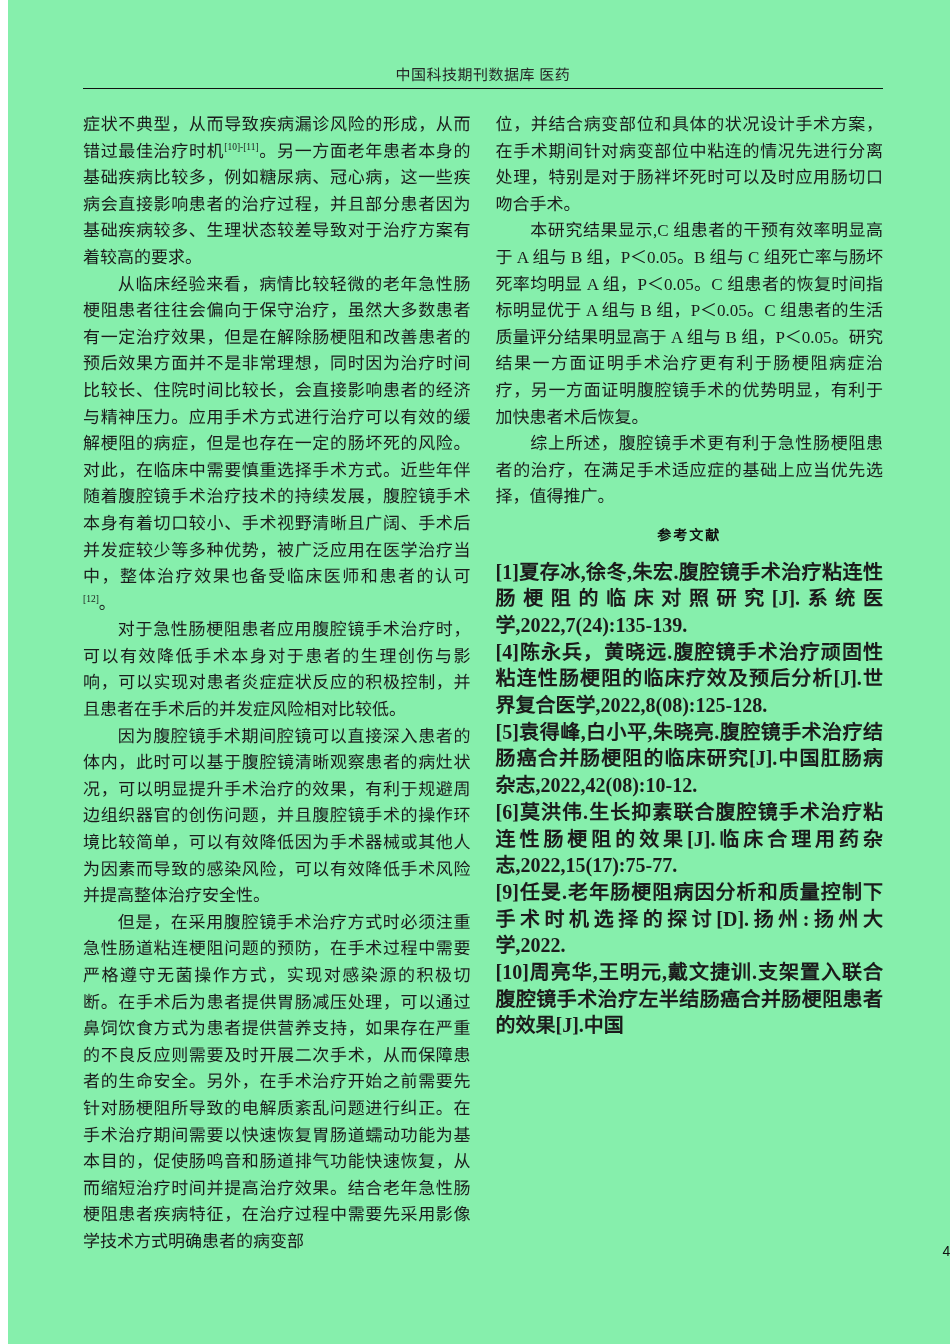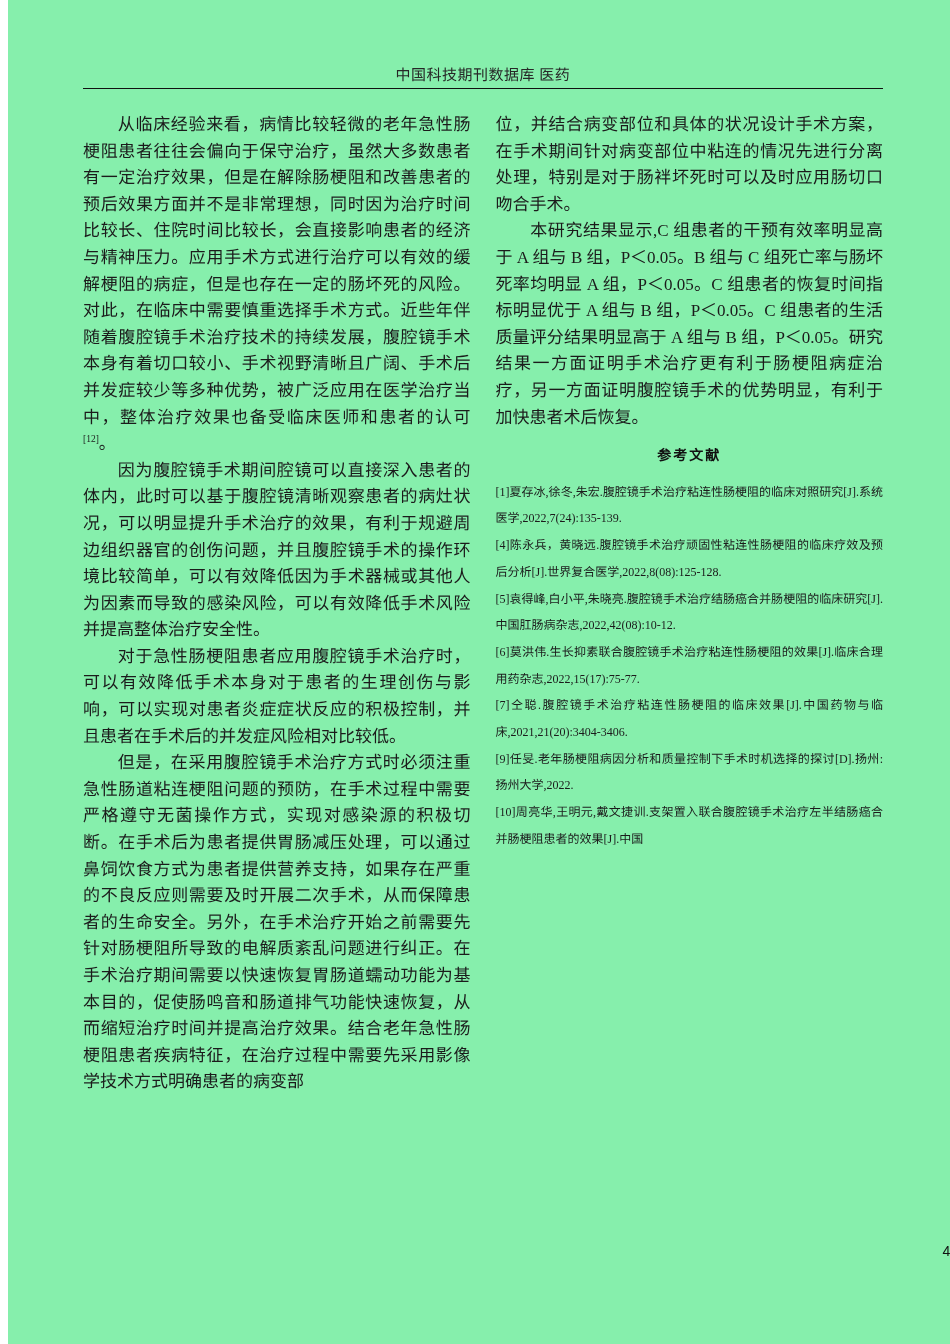--- a/index.html
+++ b/index.html
@@ -45,61 +45,63 @@
   .refs-heading {
     margin:12px 0 9px 0;
     text-align:center;
     font-size:14px;
     font-weight:bold;
     letter-spacing:2px;
     color:#111111;
   }
   .refs p.ref {
     margin:0;
-    font-size:12px;
+    font-size:20px;
     line-height:26.7px;
     text-align:justify;
+    font-weight:bold;
   }
   .page-number {
     position:absolute; top:1243px; left:0; width:950px;
     text-align:right;
     font-family:"Liberation Sans", sans-serif;
     font-size:14px;
     color:#111111;
   }
 </style>
 </head>
 <body>
 
 <div class="page">
 
   <div class="header-title">中国科技期刊数据库 医药</div>
 
   <div class="header-rule"></div>
 
   <div class="content">
     <div class="column" id="left-col">
+        <p class="para"><span>症状不典型，从而导致疾病漏诊风险的形成，从而错过最佳治疗时机</span><sup class="cite">[10]-[11]</sup><span>。另一方面老年患者本身的基础疾病比较多，例如糖尿病、冠心病，这一些疾病会直接影响患者的治疗过程，并且部分患者因为基础疾病较多、生理状态较差导致对于治疗方案有着较高的要求。</span></p>
         <p class="para indent"><span>从临床经验来看，病情比较轻微的老年急性肠梗阻患者往往会偏向于保守治疗，虽然大多数患者有一定治疗效果，但是在解除肠梗阻和改善患者的预后效果方面并不是非常理想，同时因为治疗时间比较长、住院时间比较长，会直接影响患者的经济与精神压力。应用手术方式进行治疗可以有效的缓解梗阻的病症，但是也存在一定的肠坏死的风险。对此，在临床中需要慎重选择手术方式。近些年伴随着腹腔镜手术治疗技术的持续发展，腹腔镜手术本身有着切口较小、手术视野清晰且广阔、手术后并发症较少等多种优势，被广泛应用在医学治疗当中，整体治疗效果也备受临床医师和患者的认可</span><sup class="cite">[12]</sup><span>。</span></p>
+        <p class="para indent"><span>对于急性肠梗阻患者应用腹腔镜手术治疗时，可以有效降低手术本身对于患者的生理创伤与影响，可以实现对患者炎症症状反应的积极控制，并且患者在手术后的并发症风险相对比较低。</span></p>
         <p class="para indent"><span>因为腹腔镜手术期间腔镜可以直接深入患者的体内，此时可以基于腹腔镜清晰观察患者的病灶状况，可以明显提升手术治疗的效果，有利于规避周边组织器官的创伤问题，并且腹腔镜手术的操作环境比较简单，可以有效降低因为手术器械或其他人为因素而导致的感染风险，可以有效降低手术风险并提高整体治疗安全性。</span></p>
-        <p class="para indent"><span>对于急性肠梗阻患者应用腹腔镜手术治疗时，可以有效降低手术本身对于患者的生理创伤与影响，可以实现对患者炎症症状反应的积极控制，并且患者在手术后的并发症风险相对比较低。</span></p>
         <p class="para indent"><span>但是，在采用腹腔镜手术治疗方式时必须注重急性肠道粘连梗阻问题的预防，在手术过程中需要严格遵守无菌操作方式，实现对感染源的积极切断。在手术后为患者提供胃肠减压处理，可以通过鼻饲饮食方式为患者提供营养支持，如果存在严重的不良反应则需要及时开展二次手术，从而保障患者的生命安全。另外，在手术治疗开始之前需要先针对肠梗阻所导致的电解质紊乱问题进行纠正。在手术治疗期间需要以快速恢复胃肠道蠕动功能为基本目的，促使肠鸣音和肠道排气功能快速恢复，从而缩短治疗时间并提高治疗效果。结合老年急性肠梗阻患者疾病特征，在治疗过程中需要先采用影像学技术方式明确患者的病变部</span></p>
       </div>
 
     <div class="column" id="right-col">
       <div id="right-paras">
           <p class="para"><span>位，并结合病变部位和具体的状况设计手术方案，在手术期间针对病变部位中粘连的情况先进行分离处理，特别是对于肠袢坏死时可以及时应用肠切口吻合手术。</span></p>
           <p class="para indent"><span>本研究结果显示,C 组患者的干预有效率明显高于 A 组与 B 组，P＜0.05。B 组与 C 组死亡率与肠坏死率均明显 A 组，P＜0.05。C 组患者的恢复时间指标明显优于 A 组与 B 组，P＜0.05。C 组患者的生活质量评分结果明显高于 A 组与 B 组，P＜0.05。研究结果一方面证明手术治疗更有利于肠梗阻病症治疗，另一方面证明腹腔镜手术的优势明显，有利于加快患者术后恢复。</span></p>
+          <p class="para indent"><span>综上所述，腹腔镜手术更有利于急性肠梗阻患者的治疗，在满足手术适应症的基础上应当优先选择，值得推广。</span></p>
         </div>
       <h3 class="refs-heading">参考文献</h3>
       <div class="refs" id="refs-list">
           <p class="ref">[1]夏存冰,徐冬,朱宏.腹腔镜手术治疗粘连性肠梗阻的临床对照研究[J].系统医学,2022,7(24):135-139.</p>
           <p class="ref">[4]陈永兵，黄晓远.腹腔镜手术治疗顽固性粘连性肠梗阻的临床疗效及预后分析[J].世界复合医学,2022,8(08):125-128.</p>
           <p class="ref">[5]袁得峰,白小平,朱晓亮.腹腔镜手术治疗结肠癌合并肠梗阻的临床研究[J].中国肛肠病杂志,2022,42(08):10-12.</p>
           <p class="ref">[6]莫洪伟.生长抑素联合腹腔镜手术治疗粘连性肠梗阻的效果[J].临床合理用药杂志,2022,15(17):75-77.</p>
-          <p class="ref">[7]仝聪.腹腔镜手术治疗粘连性肠梗阻的临床效果[J].中国药物与临床,2021,21(20):3404-3406.</p>
           <p class="ref">[9]任旻.老年肠梗阻病因分析和质量控制下手术时机选择的探讨[D].扬州:扬州大学,2022.</p>
           <p class="ref">[10]周亮华,王明元,戴文捷训.支架置入联合腹腔镜手术治疗左半结肠癌合并肠梗阻患者的效果[J].中国</p>
         </div>
     </div>
   </div>
 
   <div class="page-number">40</div>
 
 </div>
 

